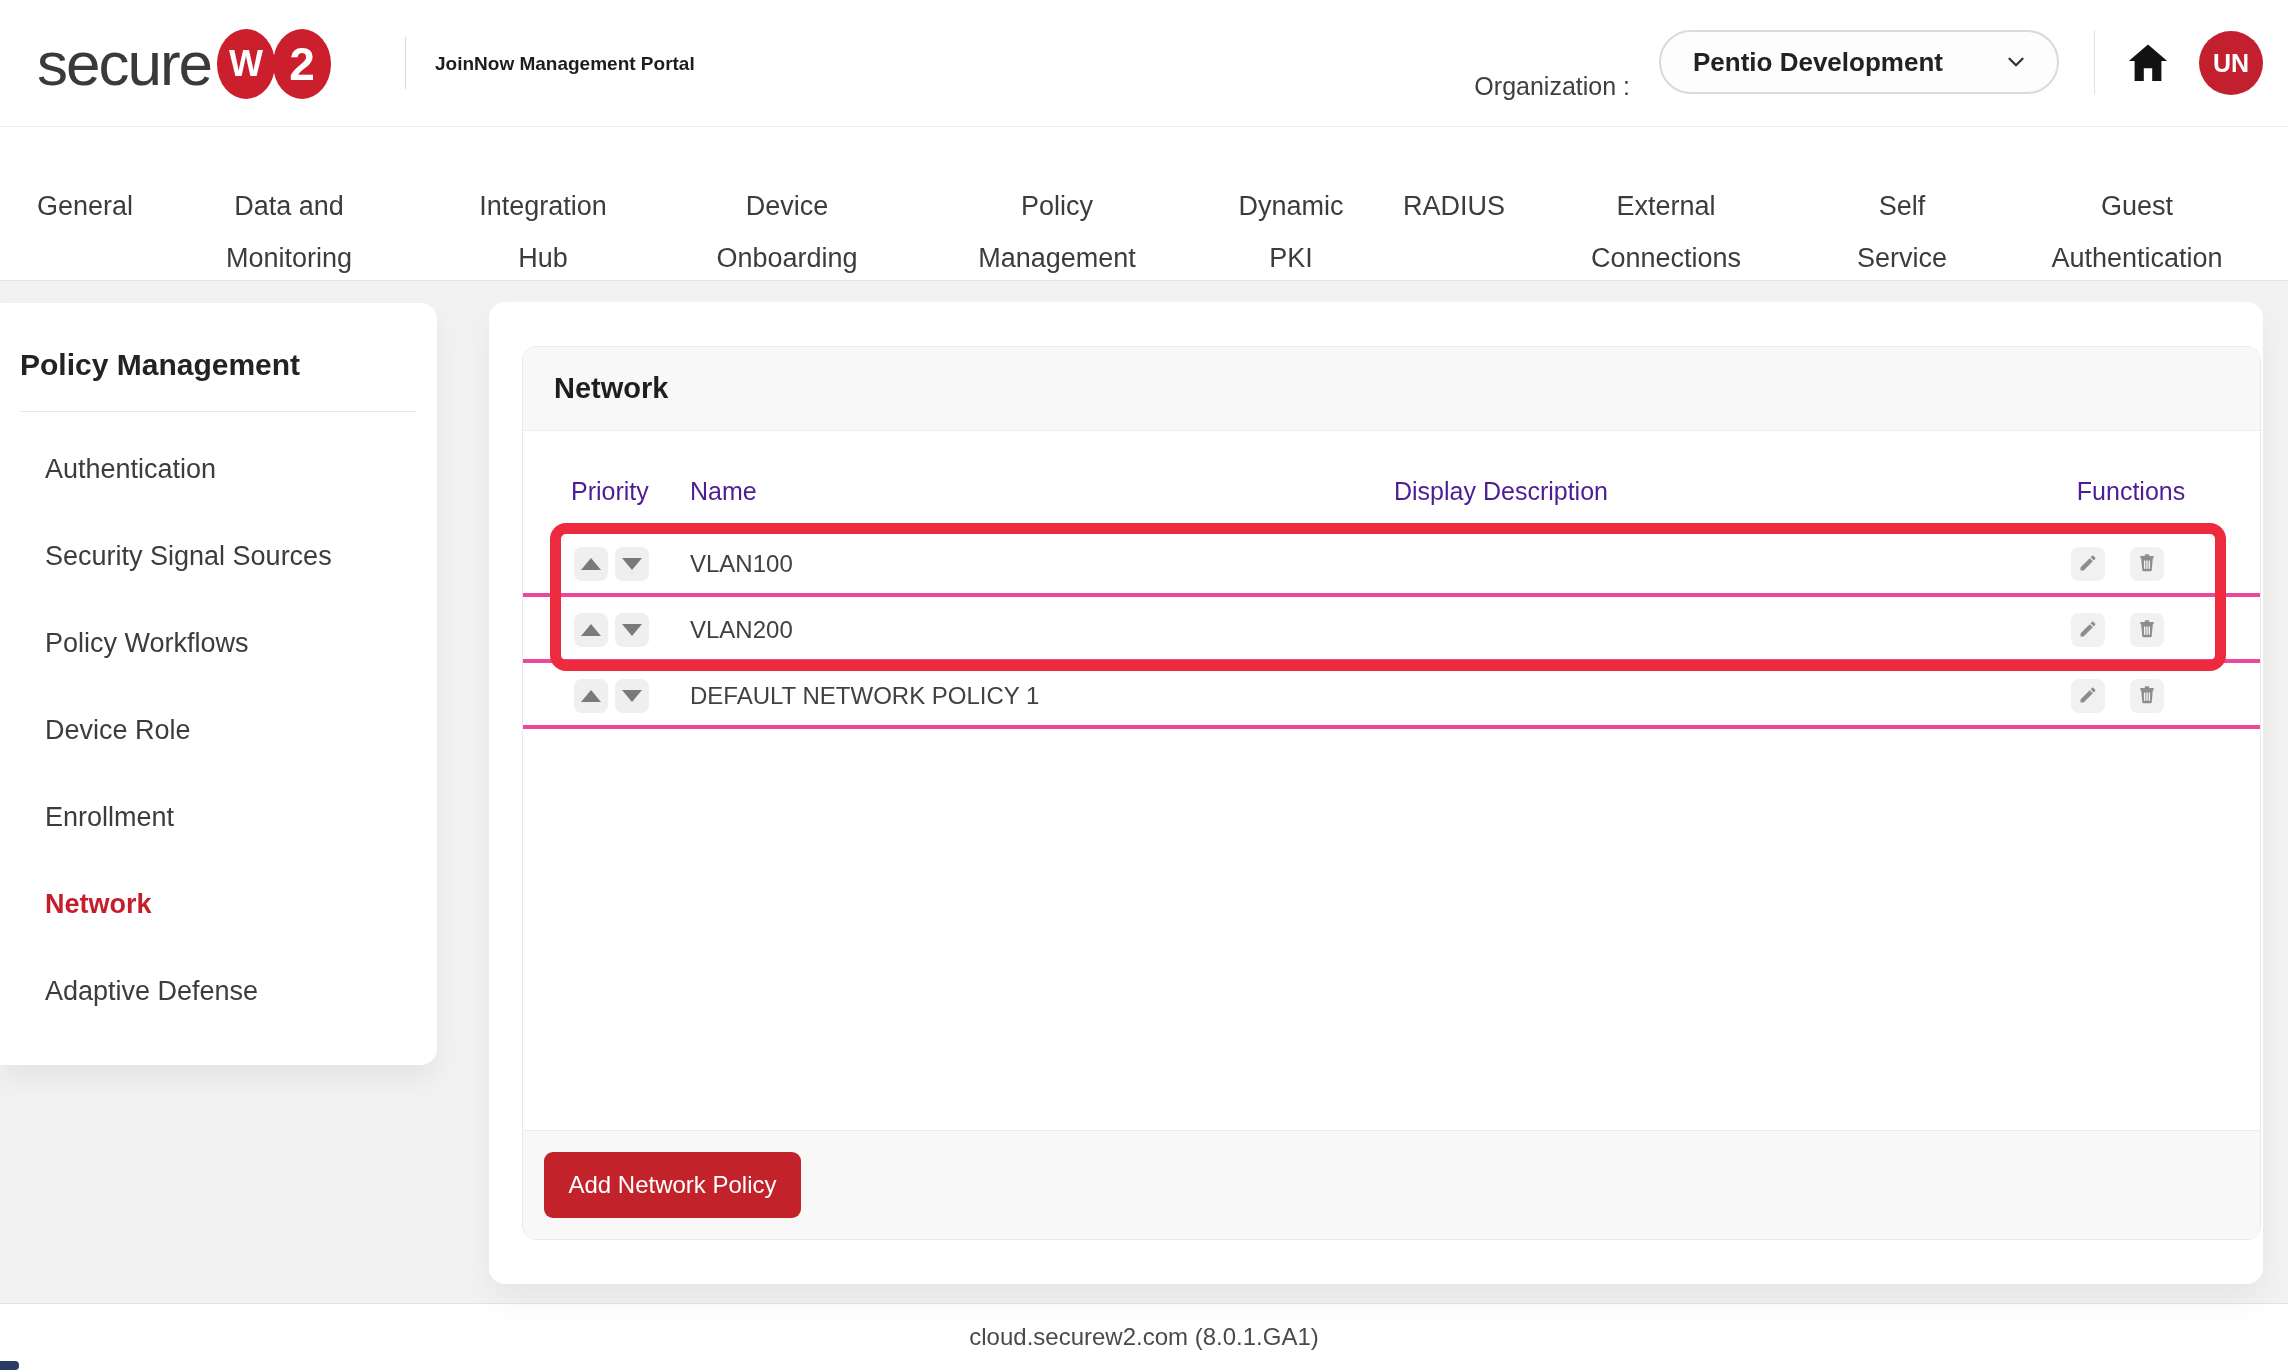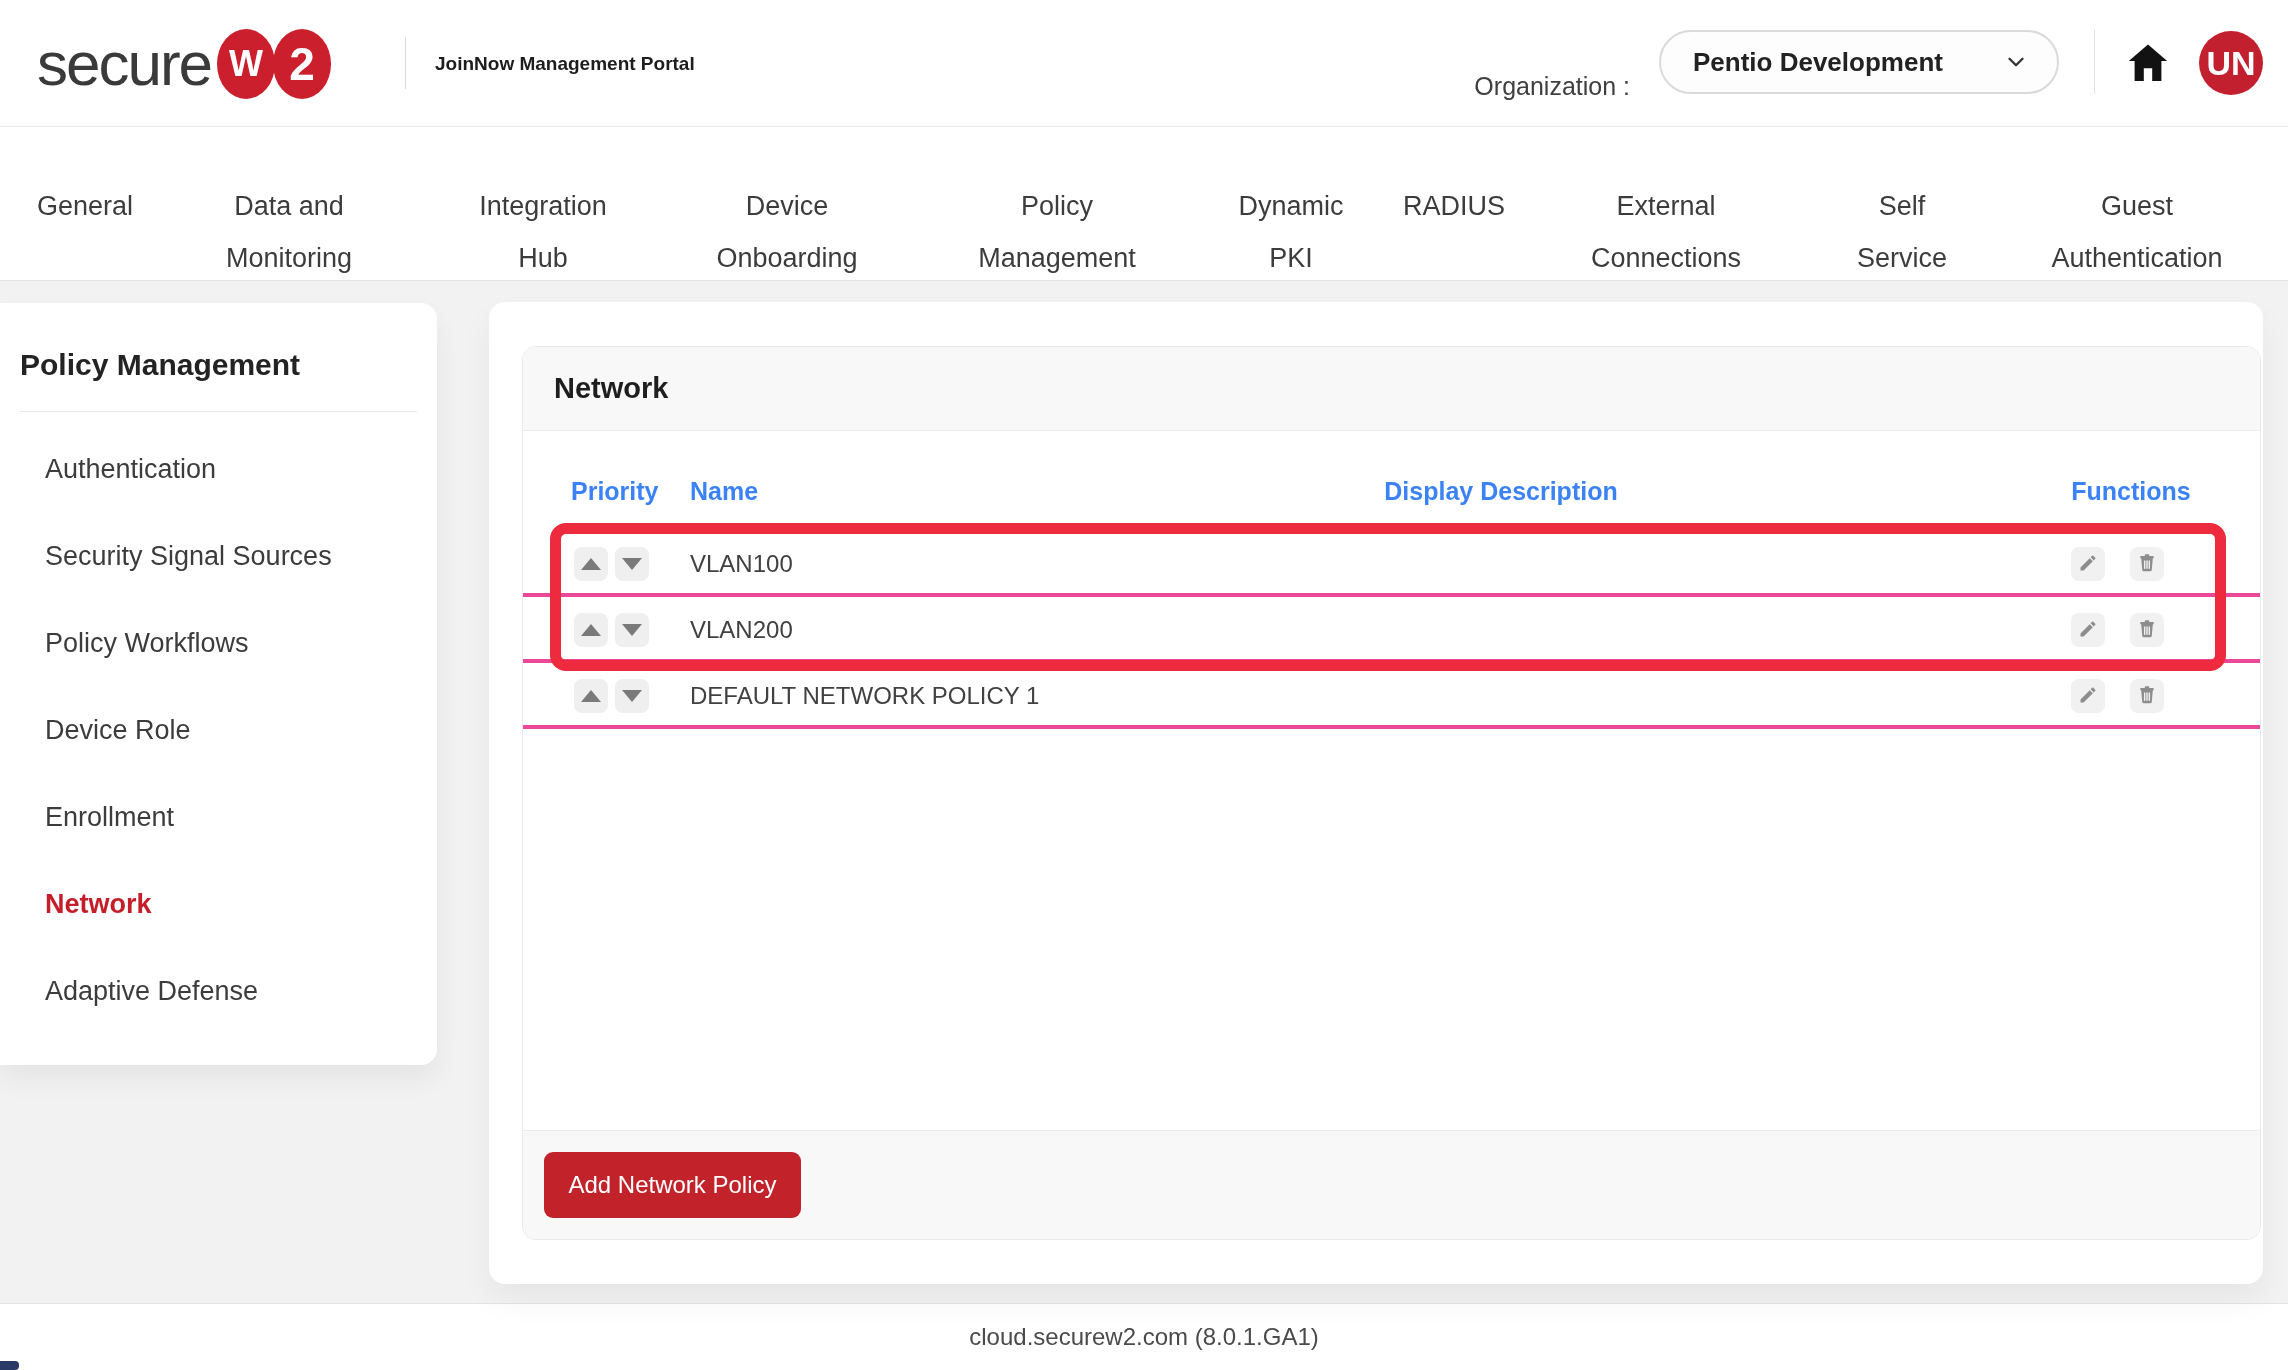--- a/index.html
+++ b/index.html
@@ -14,41 +14,41 @@
   .logo-badge { width:58px; height:70px; border-radius:50%; background:#cb1f2d; color:#fff; display:flex; align-items:center; justify-content:center; font-weight:700; }
   .logo-badge.w { margin-left:6px; font-size:36px; z-index:2; }
   .logo-badge.two { margin-left:-2px; font-size:46px; }
   .header-vdiv { position:absolute; left:405px; top:37px; width:1px; height:52px; background:#d9d9d9; }
   .portal-title { position:absolute; left:435px; top:0; height:127px; display:flex; align-items:center; font-size:19px; font-weight:700; color:#1d1d1d; }
   .org-label { position:absolute; right:658px; top:0; height:127px; display:flex; align-items:center; font-size:25px; color:#3f3f3f;margin-top:23px; }
   .org-select { position:absolute; left:1659px; top:30px; width:400px; height:64px; background:#fdfdfd; border:2px solid #dadada; border-radius:32px; display:flex; align-items:center; padding:0 28px 0 32px; cursor:pointer; }
   .org-select-value { font-size:26px; font-weight:700; color:#222; flex:1; }
   .vdiv2 { position:absolute; left:2094px; top:30px; width:1px; height:64px; background:#e0e0e0; }
   .home-btn { position:absolute; left:2124px; top:39px; width:48px; height:48px; background:none; border:none; cursor:pointer; padding:0; }
-  .avatar { position:absolute; left:2199px; top:31px; width:64px; height:64px; border-radius:50%; background:#c2202f; color:#fff; font-size:34px; font-weight:700; display:flex; align-items:center; justify-content:center; cursor:pointer; }
+  .avatar { position:absolute; left:2199px; top:31px; width:64px; height:64px; border-radius:50%; background:#c2202f; color:#fff; font-size:25px; font-weight:700; display:flex; align-items:center; justify-content:center; cursor:pointer; }
 
   
   .nav { position:absolute; left:0; top:127px; width:2288px; height:154px; background:#ffffff; border-bottom:1px solid #e5e5e5; z-index:9; }
   .nav-item { position:absolute; top:53px; transform:translateX(-50%); text-align:center; font-size:27px; line-height:52px; color:#3c3c3c; white-space:pre-line; cursor:pointer; background:none; border:none; font-family:inherit; }
 
   
   .sidebar { position:absolute; left:0; top:303px; width:437px; height:762px; background:#fff; border-radius:0 16px 16px 0; box-shadow:0 14px 28px rgba(0,0,0,.06); z-index:5; }
   .sidebar-title { padding:42px 20px 0 20px; font-size:30px; font-weight:700; color:#232323; line-height:40px; }
   .sidebar-divider { margin:26px 20px 0 20px; height:1px; background:#e8e8e8; }
   .sidebar-list { margin-top:14px; }
   .sidebar-item { height:87px; display:flex; align-items:center; padding-left:45px; font-size:27px; color:#3c3c3c; cursor:pointer; }
   .sidebar-item.active { color:#c41e2a; font-weight:700; }
 
   
   .main-card { position:absolute; left:489px; top:302px; width:1774px; height:982px; background:#fff; border-radius:16px; box-shadow:0 16px 32px rgba(0,0,0,.05); z-index:4; }
   .panel { position:absolute; left:33px; top:44px; width:1739px; height:894px; border:1px solid #e9e9e9; border-radius:14px; overflow:hidden; display:flex; flex-direction:column; background:#fff; }
   .panel-header { height:84px; background:#f8f8f8; border-bottom:1px solid #ececec; display:flex; align-items:center; padding-left:31px; flex:0 0 auto; }
   .panel-title { font-size:29px; font-weight:700; color:#1e1e1e; }
   .table-head { position:relative; height:100px; flex:0 0 auto; }
-  .th { position:absolute; top:46px; font-size:25px; font-weight:700; color:#3b82f6; white-space:nowrap; }
+  .th { position:absolute; top:46px; font-size:25px; font-weight:400; color:#4c1d95; white-space:nowrap; }
   .th-priority { left:48px; }
   .th-name { left:167px; }
   .th-desc { left:978px; transform:translateX(-50%); }
   .th-functions { left:1608px; transform:translateX(-50%); }
   .rows { position:relative; flex:0 0 auto; }
   .row { position:relative; height:66px; border-bottom:4px solid #ec4899; background:#fff; }
   .mini-btn { position:absolute; top:16px; width:34px; height:34px; background:#efefef; border:none; border-radius:8px; cursor:pointer; display:flex; align-items:center; justify-content:center; }
   .mini-btn.up { left:51px; }
   .mini-btn.down { left:92px; }
   .tri-up { width:0; height:0; border-left:10px solid transparent; border-right:10px solid transparent; border-bottom:12px solid #7a7a7a; }

